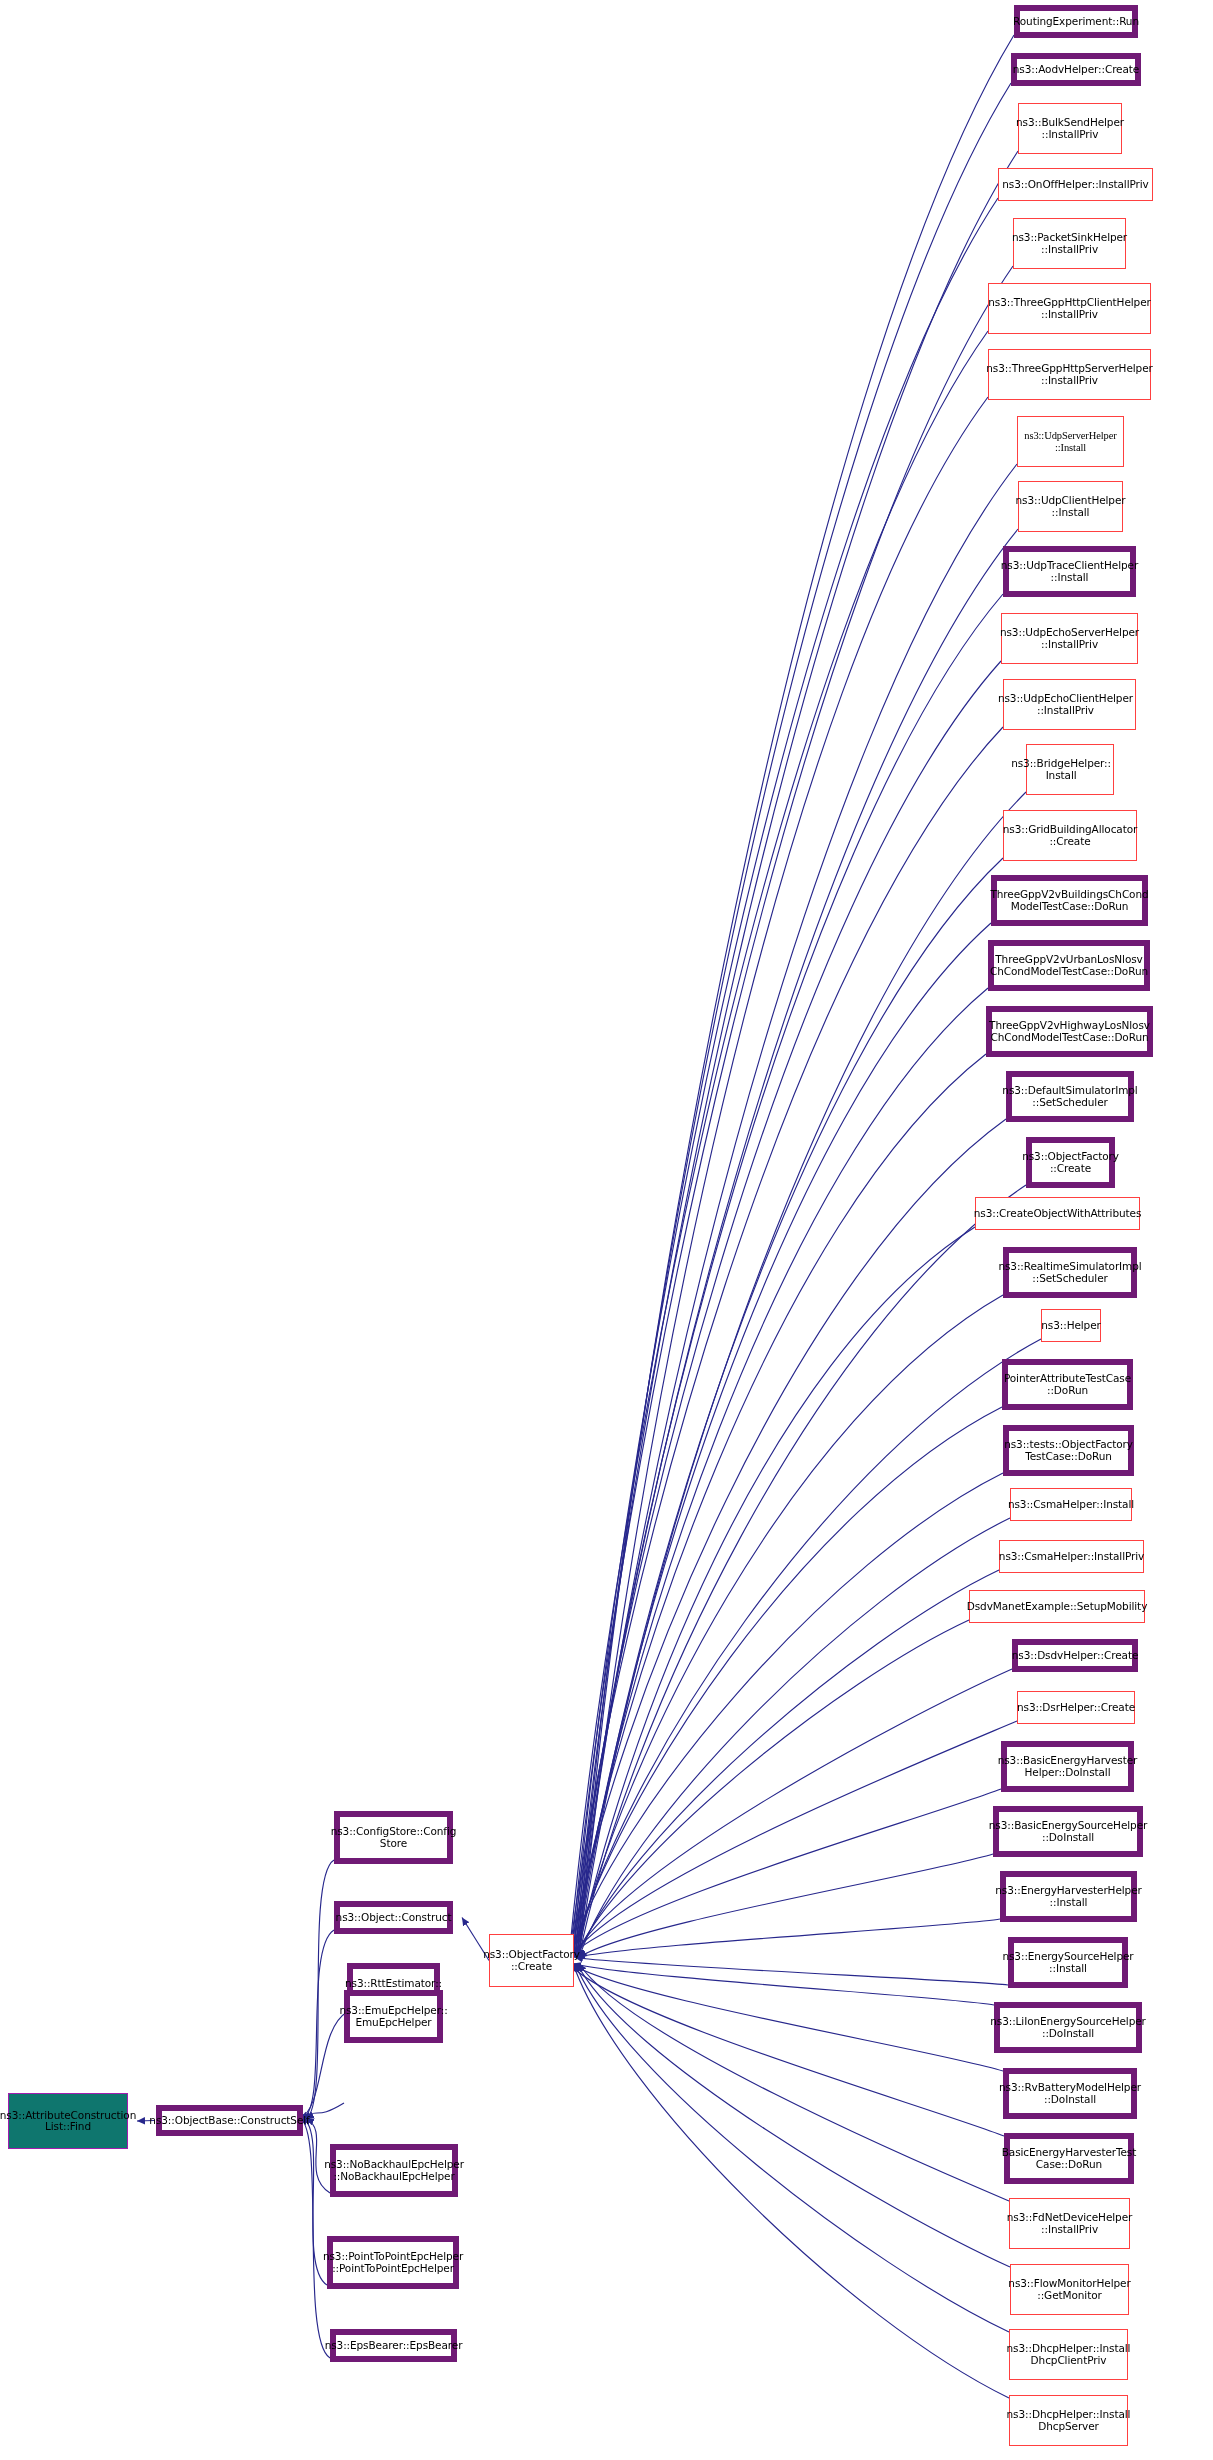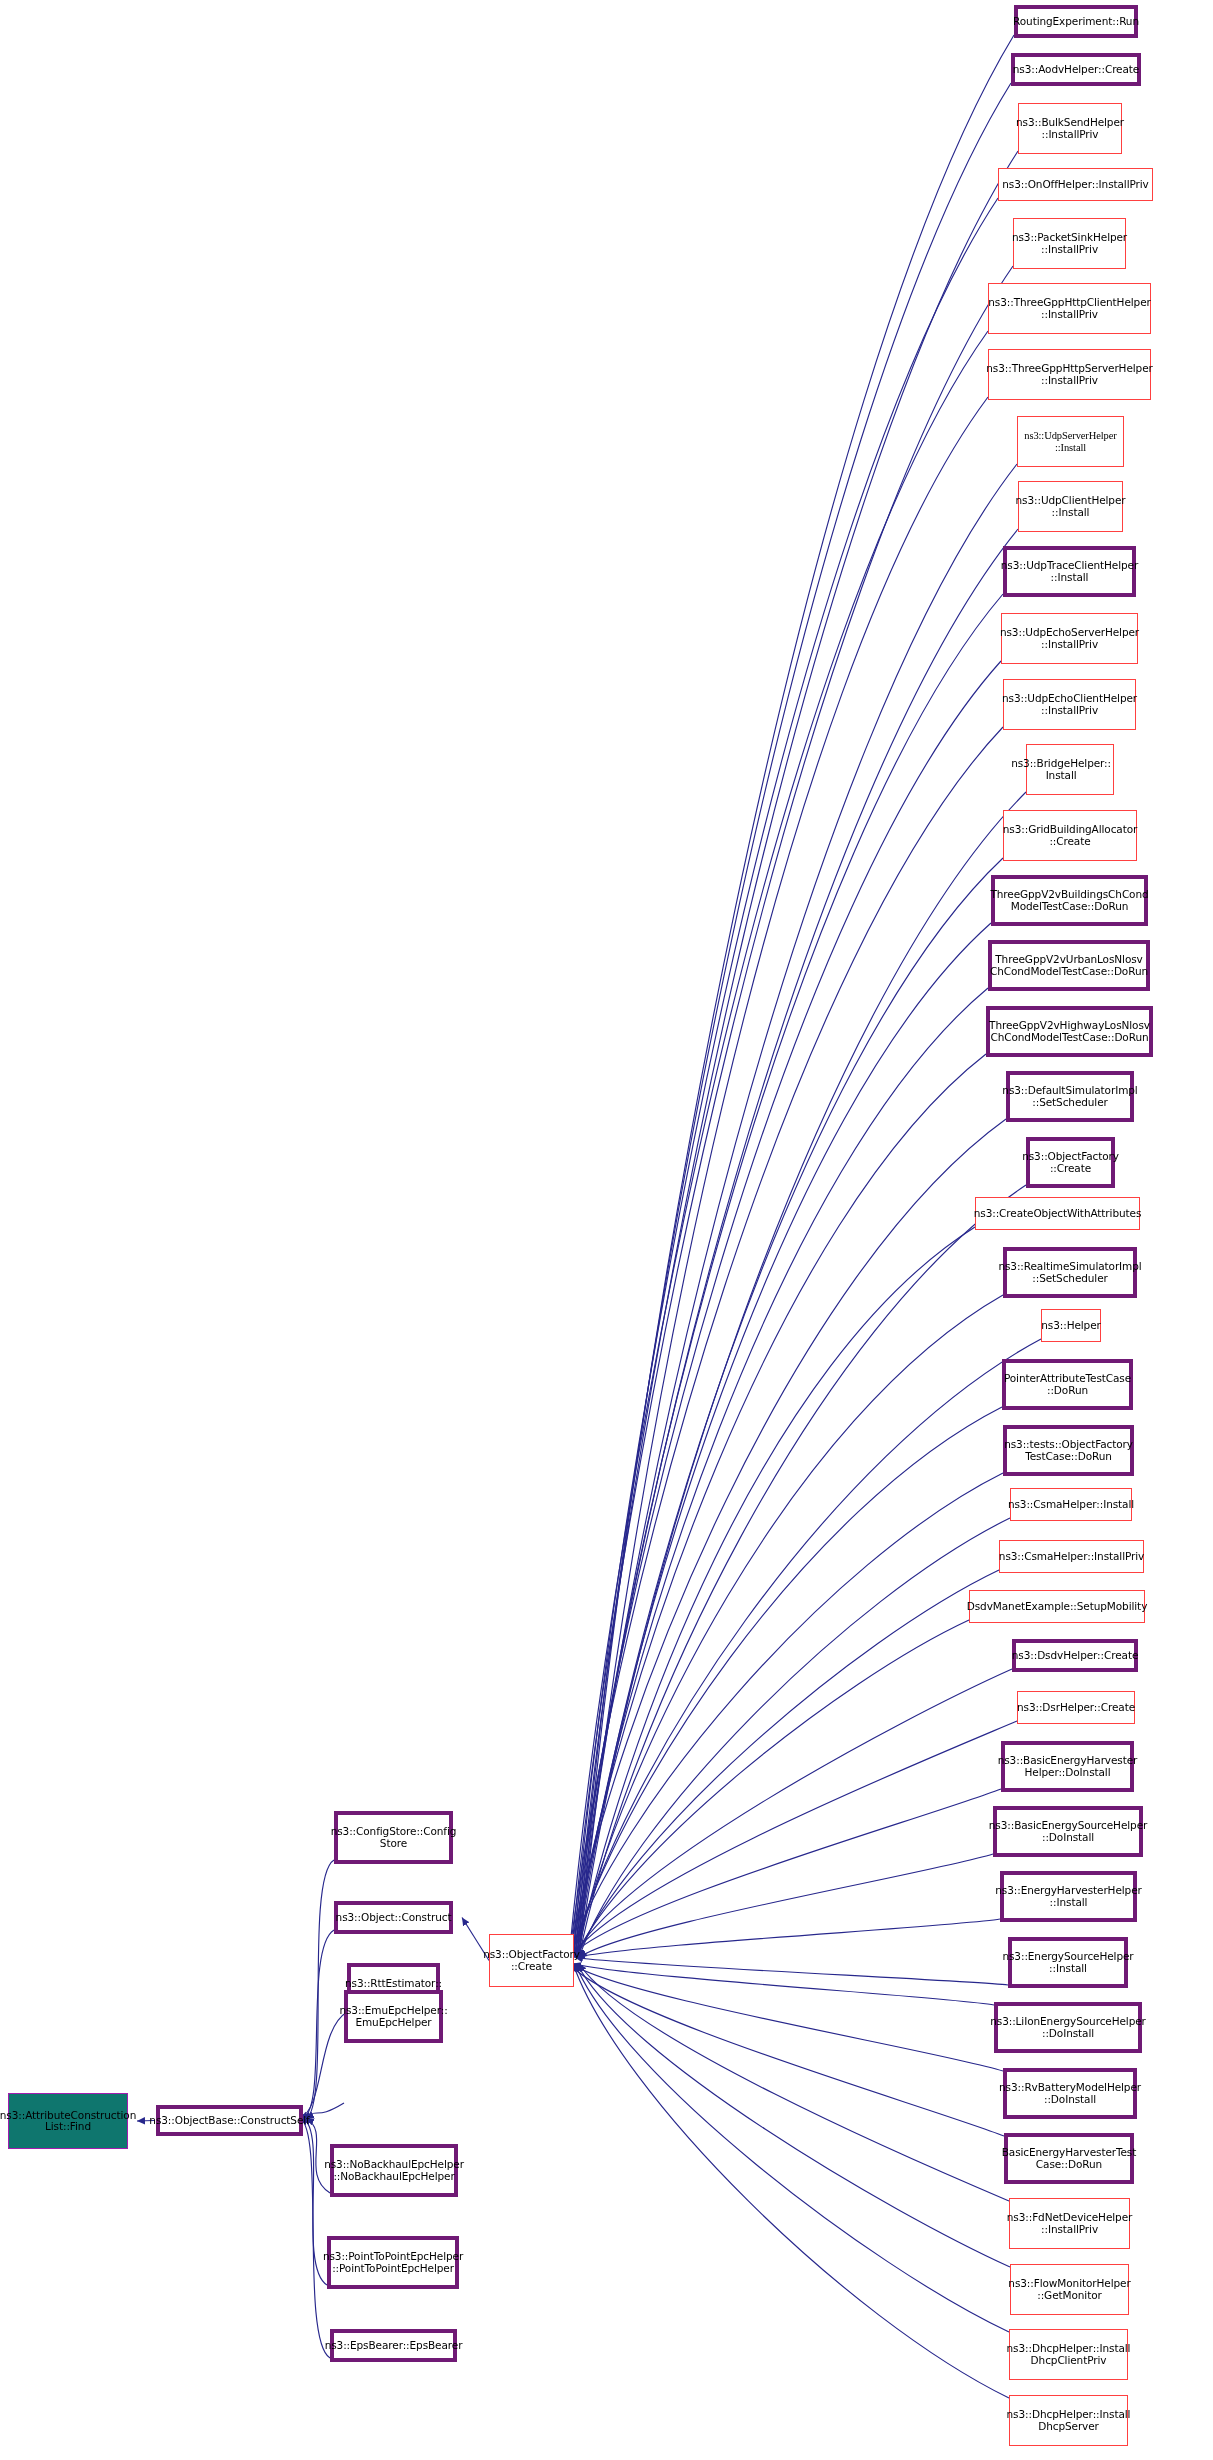--- a/index.html
+++ b/index.html
@@ -38,21 +38,21 @@
     font-size: 10.5px;
     letter-spacing: -0.1px;
     padding: 0 2px;
     white-space: pre-line;
     cursor: pointer;
   }
   .node.red {
     border: 1px solid #ff4040;
   }
   .node.dark {
-    border: 4px solid #701a75;
+    border: 6px solid #701a75;
   }
   .node.current {
     background: #0f766e;
     border: 1px solid #a21caf;
   }
 </style>
 </head>
 <body>
 
 <div id="canvas">
@@ -143,21 +143,21 @@
     <div class="node red" style="left: 988px; top: 349px; width: 163px; height: 51px;"><span>ns3::ThreeGppHttpServerHelper
 ::InstallPriv</span></div>
     <div class="node red" style="left: 1017px; top: 416px; width: 107px; height: 51px; font-family: Liberation Serif, serif;"><span>ns3::UdpServerHelper
 ::Install</span></div>
     <div class="node red" style="left: 1018px; top: 481px; width: 105px; height: 51px;"><span>ns3::UdpClientHelper
 ::Install</span></div>
     <div class="node dark" style="left: 1003px; top: 546px; width: 133px; height: 51px;"><span>ns3::UdpTraceClientHelper
 ::Install</span></div>
     <div class="node red" style="left: 1001px; top: 613px; width: 137px; height: 51px;"><span>ns3::UdpEchoServerHelper
 ::InstallPriv</span></div>
-    <div class="node red" style="left: 1003px; top: 679px; width: 133px; height: 51px;"><span>ns3::UdpEchoClientHelper
+    <div class="node red" style="left: 1003px; top: 679px; width: 133px; height: 51px; justify-content: flex-end;"><span>ns3::UdpEchoClientHelper
 ::InstallPriv</span></div>
     <div class="node red" style="left: 1026px; top: 744px; width: 88px; height: 51px; justify-content: flex-end;"><span>ns3::BridgeHelper::
 Install</span></div>
     <div class="node red" style="left: 1003px; top: 810px; width: 134px; height: 51px;"><span>ns3::GridBuildingAllocator
 ::Create</span></div>
     <div class="node dark" style="left: 991px; top: 875px; width: 157px; height: 51px;"><span>ThreeGppV2vBuildingsChCond
 ModelTestCase::DoRun</span></div>
     <div class="node dark" style="left: 988px; top: 940px; width: 162px; height: 51px;"><span>ThreeGppV2vUrbanLosNlosv
 ChCondModelTestCase::DoRun</span></div>
     <div class="node dark" style="left: 986px; top: 1006px; width: 167px; height: 51px;"><span>ThreeGppV2vHighwayLosNlosv

